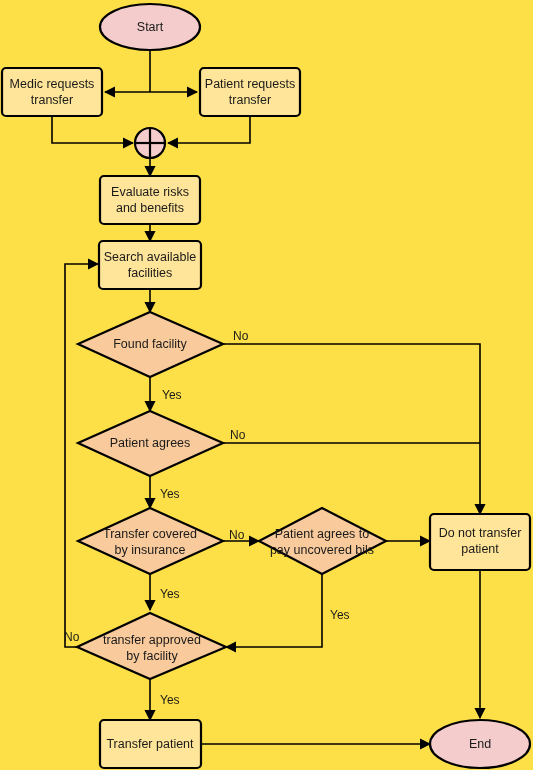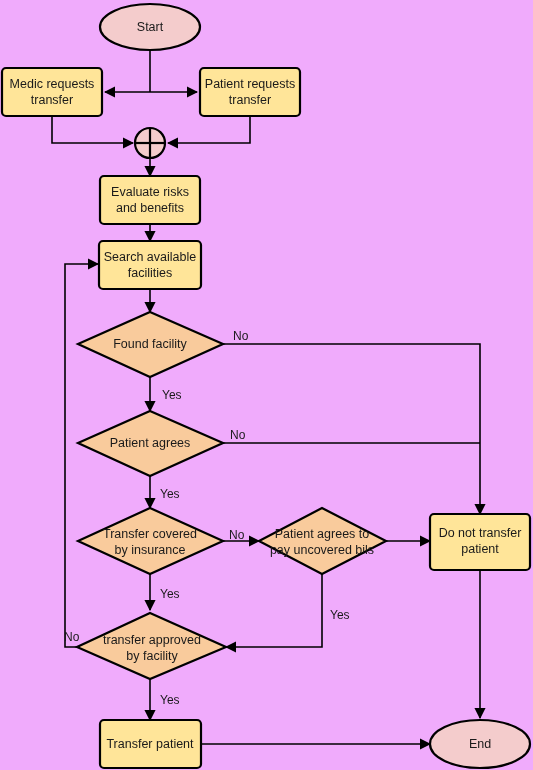--- a/index.html
+++ b/index.html
@@ -7,21 +7,21 @@
     padding: 0;
     background: #ffffff;
   }
   body {
     font-family: "Liberation Sans", sans-serif;
   }
   #canvas {
     position: relative;
     width: 533px;
     height: 770px;
-    background: #f0abfc;
+    background: #fde047;
     overflow: hidden;
   }
   #flow-svg {
     position: absolute;
     left: 0;
     top: 0;
     width: 533px;
     height: 770px;
   }
   .node-text {

